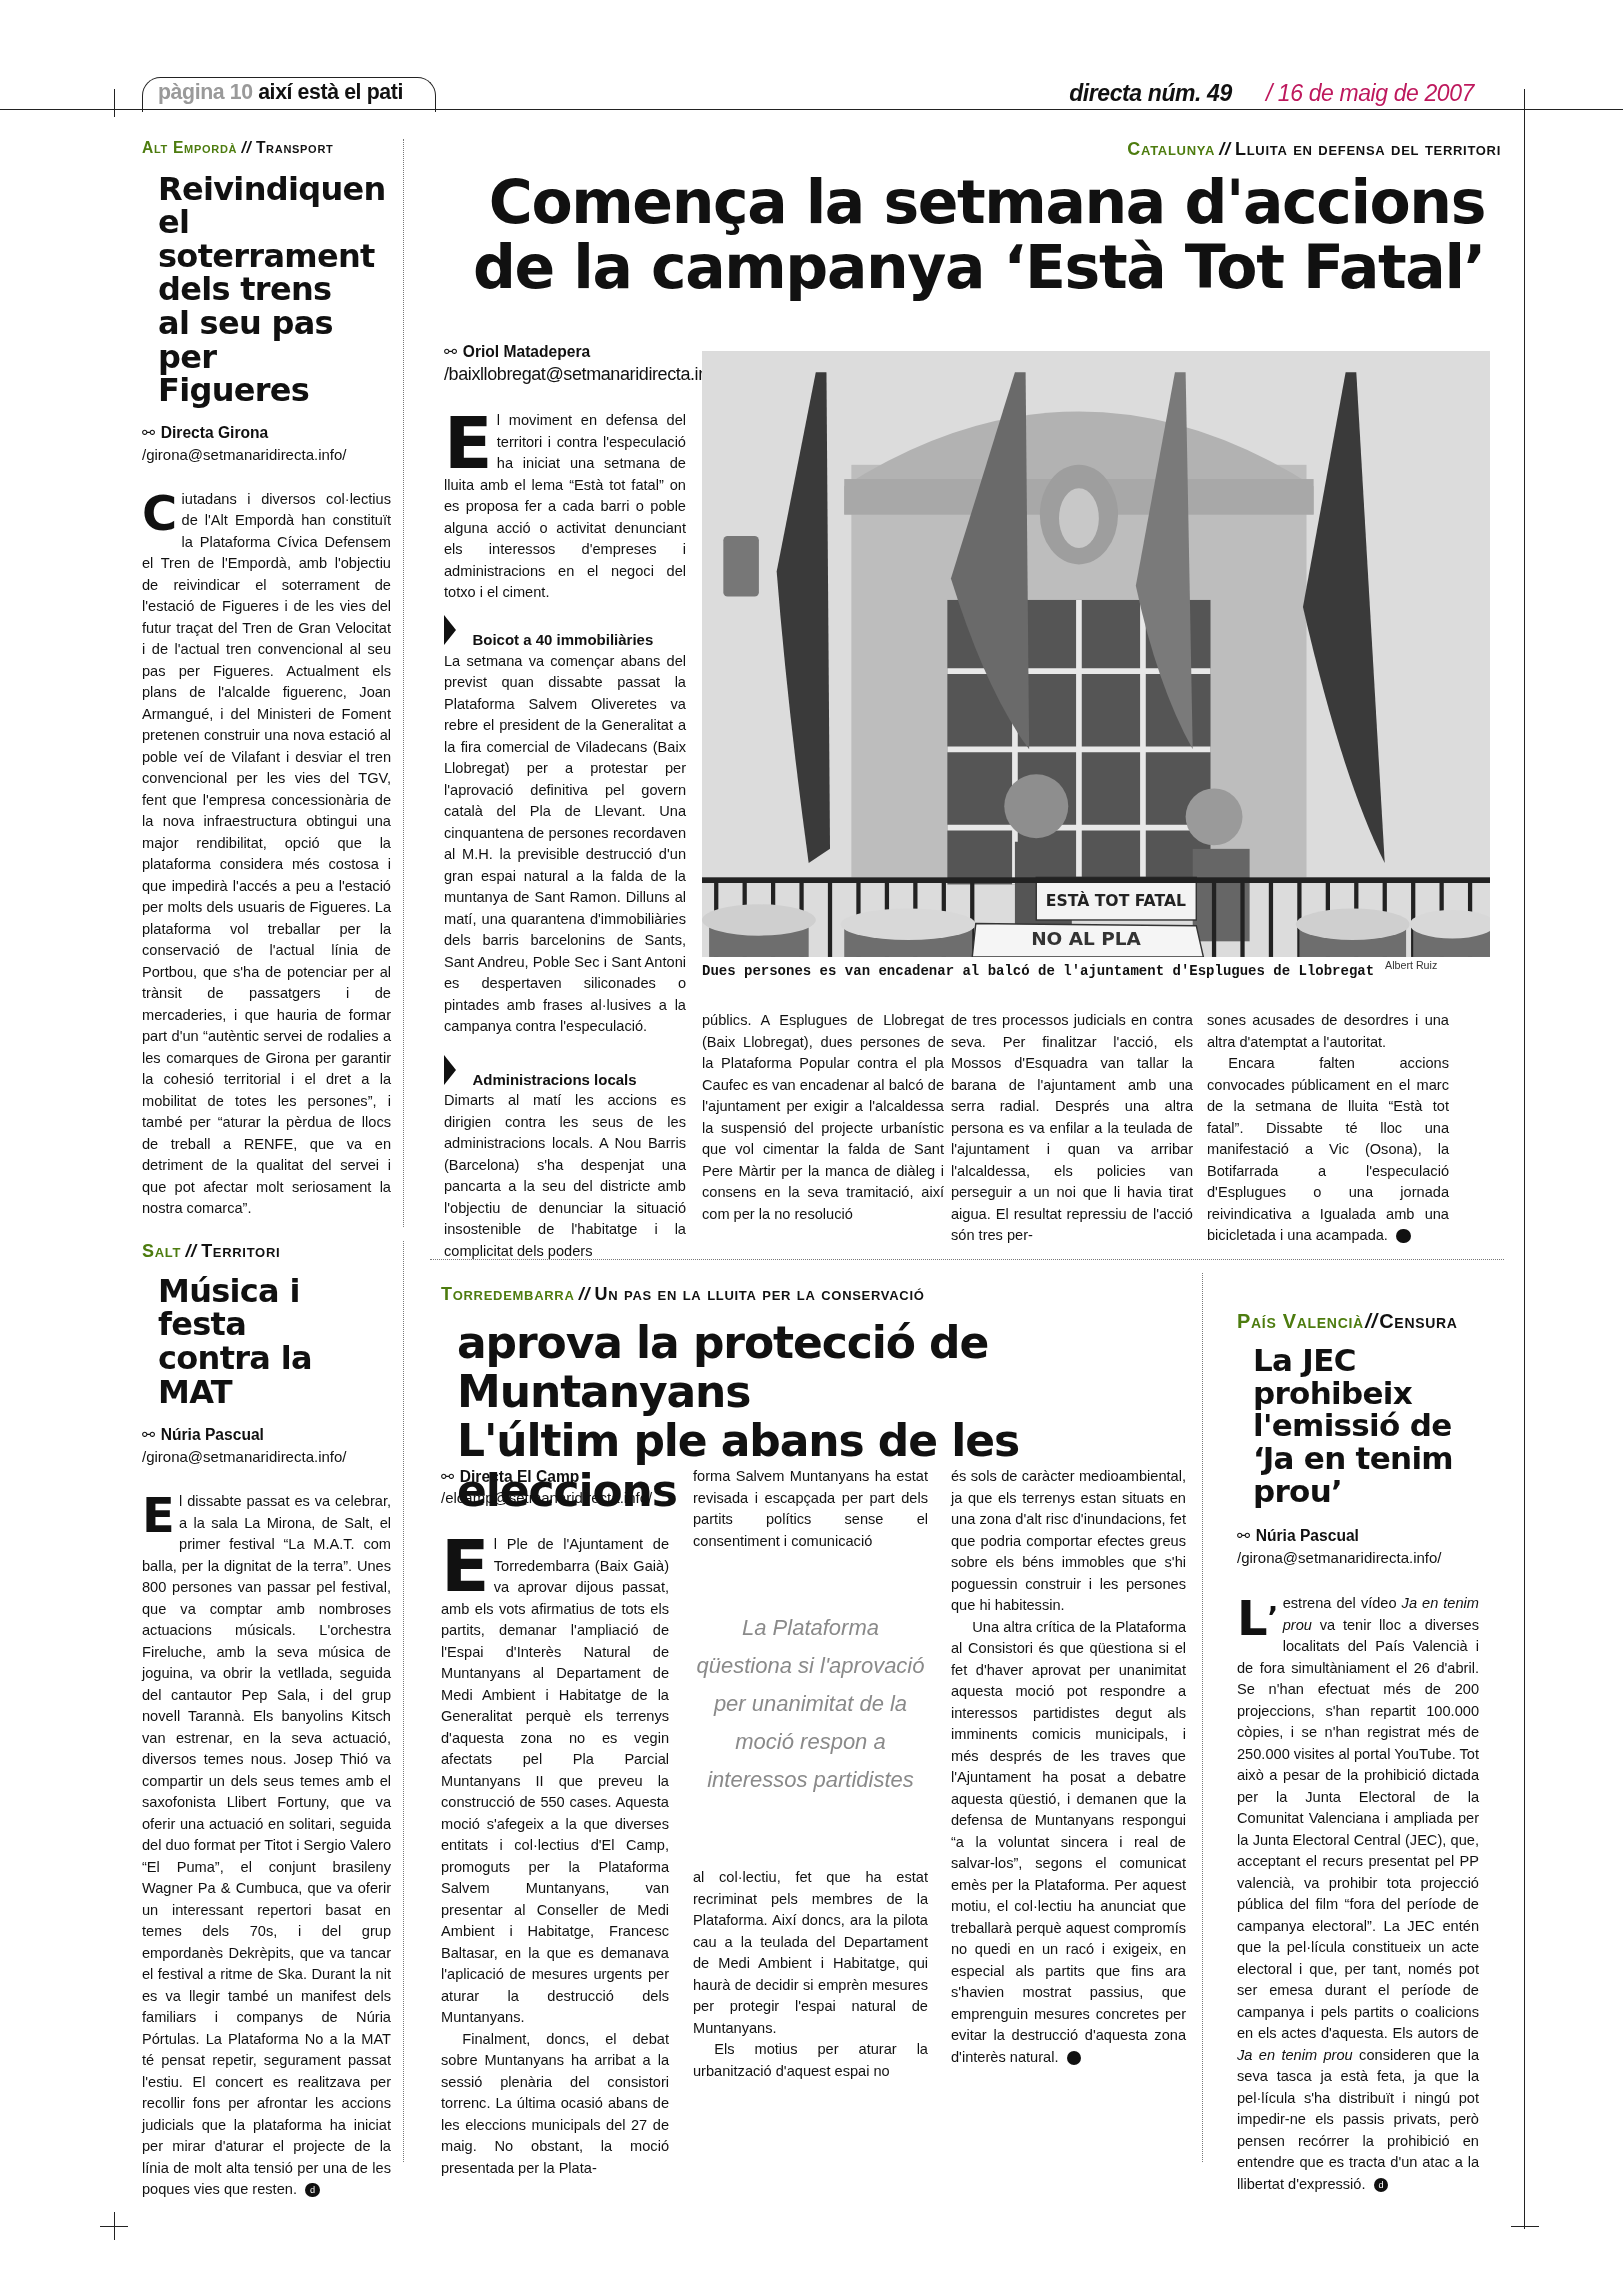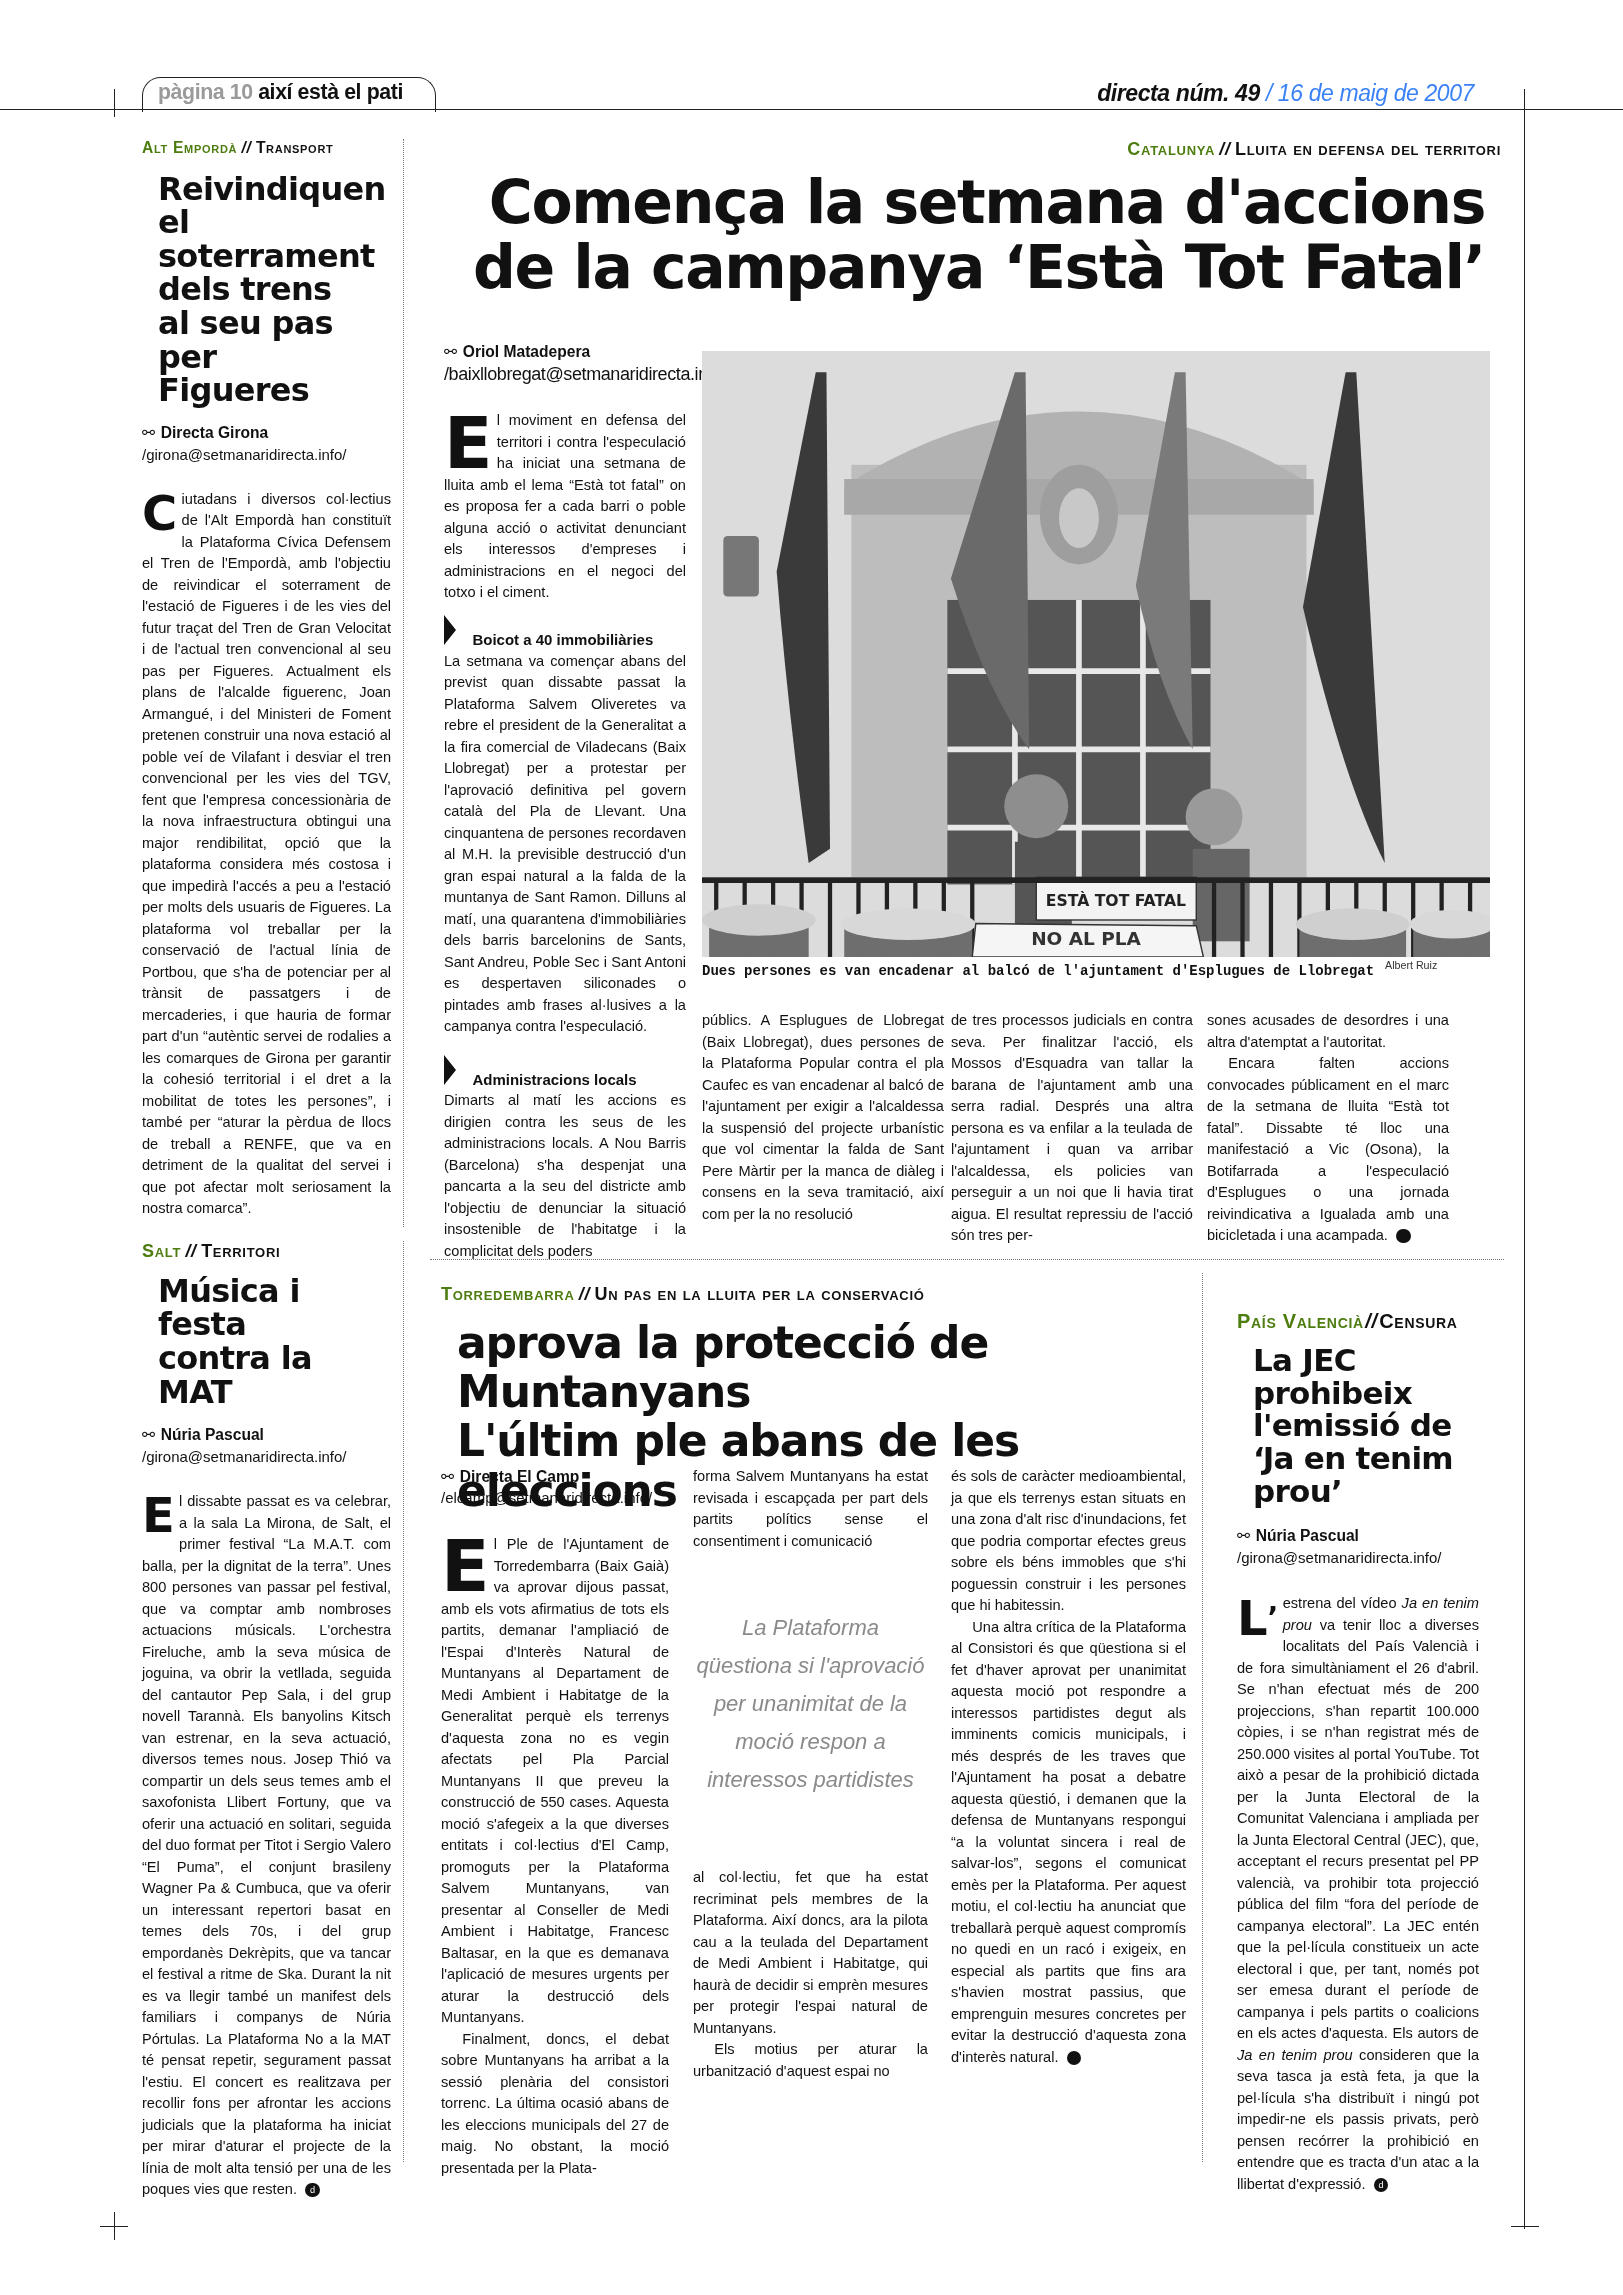--- a/index.html
+++ b/index.html
@@ -4,21 +4,21 @@
 <style>
   html,body{margin:0;padding:0;background:#fff;}
   body{width:1623px;height:2295px;position:relative;overflow:hidden;font-family:"Liberation Sans","DejaVu Sans",sans-serif;color:#111;}
   .abs{position:absolute;}
   
   .hdr-rule{left:0;top:109px;width:1623px;height:1.4px;background:#222;}
   .tab{left:142px;top:77px;width:292px;height:34px;border:1.4px solid #222;border-bottom:none;border-radius:18.5px 18.5px 0 0;background:#fff;}
   .tab-text{left:158px;top:80px;font-family:"Liberation Sans Narrow","Liberation Sans",sans-serif;font-size:21.3px;font-weight:bold;letter-spacing:-0.4px;}
   .tab-text .g{color:#9a9a9a;}
   .masthead{right:149px;top:80px;font-size:23px;font-weight:bold;font-style:italic;letter-spacing:-0.4px;}
-  .masthead .g{color:#3b82f6;font-weight:normal;font-style:italic;}
+  .masthead .g{color:#be185d;font-weight:normal;font-style:italic;margin-left:28px;}
   .vline-r{left:1524px;top:89px;width:1.4px;height:2140px;background:#222;}
   .vline-l{left:114px;top:89px;width:0.7px;height:28.4px;background:#222;}
   .crop{background:#222;}
   
   .kicker{font-size:18px;font-weight:bold;font-variant:small-caps;letter-spacing:0.7px;white-space:nowrap;}
   .kicker .reg{color:#4d7c0f;}
   .kicker .sl{color:#111;font-style:italic;margin:0 4.3px;}
   h1,h2{margin:16px;font-family:"DejaVu Sans",sans-serif;font-weight:bold;letter-spacing:-0.7px;line-height:1.05;}
   .h-side{font-size:32px;}
   .h-main{font-size:60px;letter-spacing:-1.4px;line-height:1.08;}

